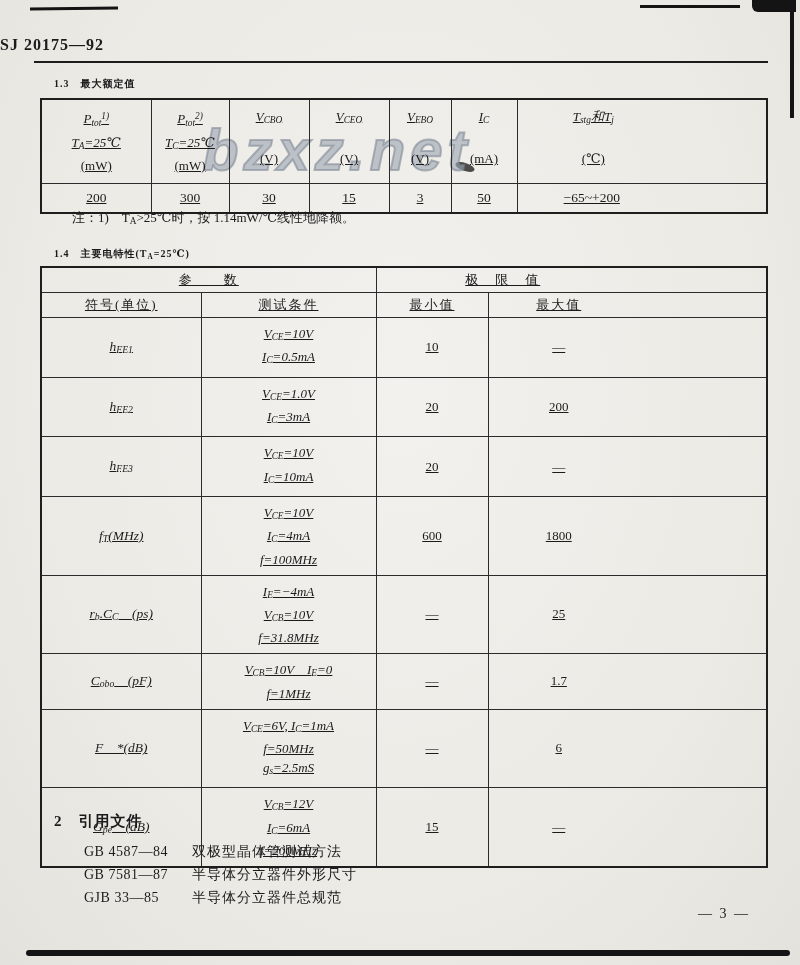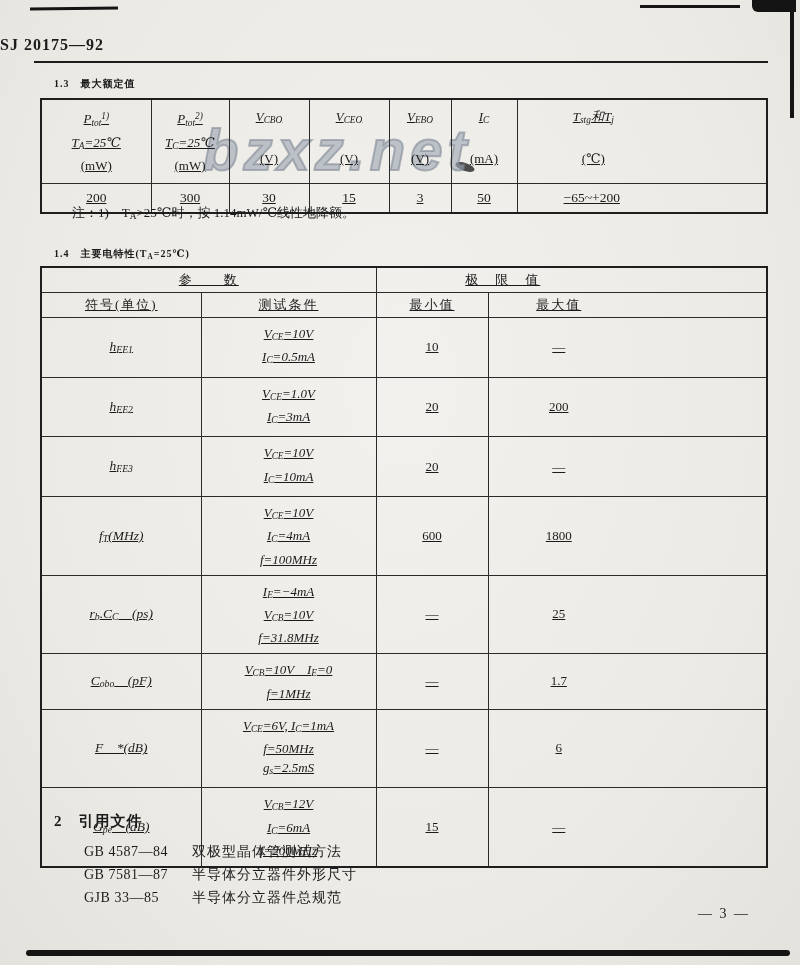--- a/index.html
+++ b/index.html
@@ -41,21 +41,21 @@
   .t1 th:last-child, .t1 td:last-child { padding-right:100px; }
 
   .t2 thead th { height:25px; padding:3px; letter-spacing:2px; }
   .t2 tbody td { padding:6px 3px; vertical-align:middle; }
   .t2 .sym { font-style:italic; font-size:13.5px; }
   .t2 .cl  { font-style:italic; line-height:19px; }
   .t2 .shift { padding-right:140px; }
   sub { font-size:72%; vertical-align:-0.25em; font-style:inherit; }
   sup { font-size:72%; vertical-align:0.45em; }
 
-  .notes { position:absolute; top:206px; left:72px; font-size:13px; line-height:14px; }
+  .notes { position:absolute; top:206px; left:72px; font-size:13px; line-height:23px; }
   .note-2 { padding-left:29px; }
 
   .ref-list { position:absolute; top:840px; left:84px; font-size:14px; line-height:23px; }
   .ref-code { display:inline-block; min-width:108px; letter-spacing:.5px; }
   .ref-title { letter-spacing:1px; }
 
   .page-number { position:absolute; top:906px; left:698px; font-size:14px; letter-spacing:2px; }
 
   .watermark {
     position:absolute; left:203px; top:116px;

